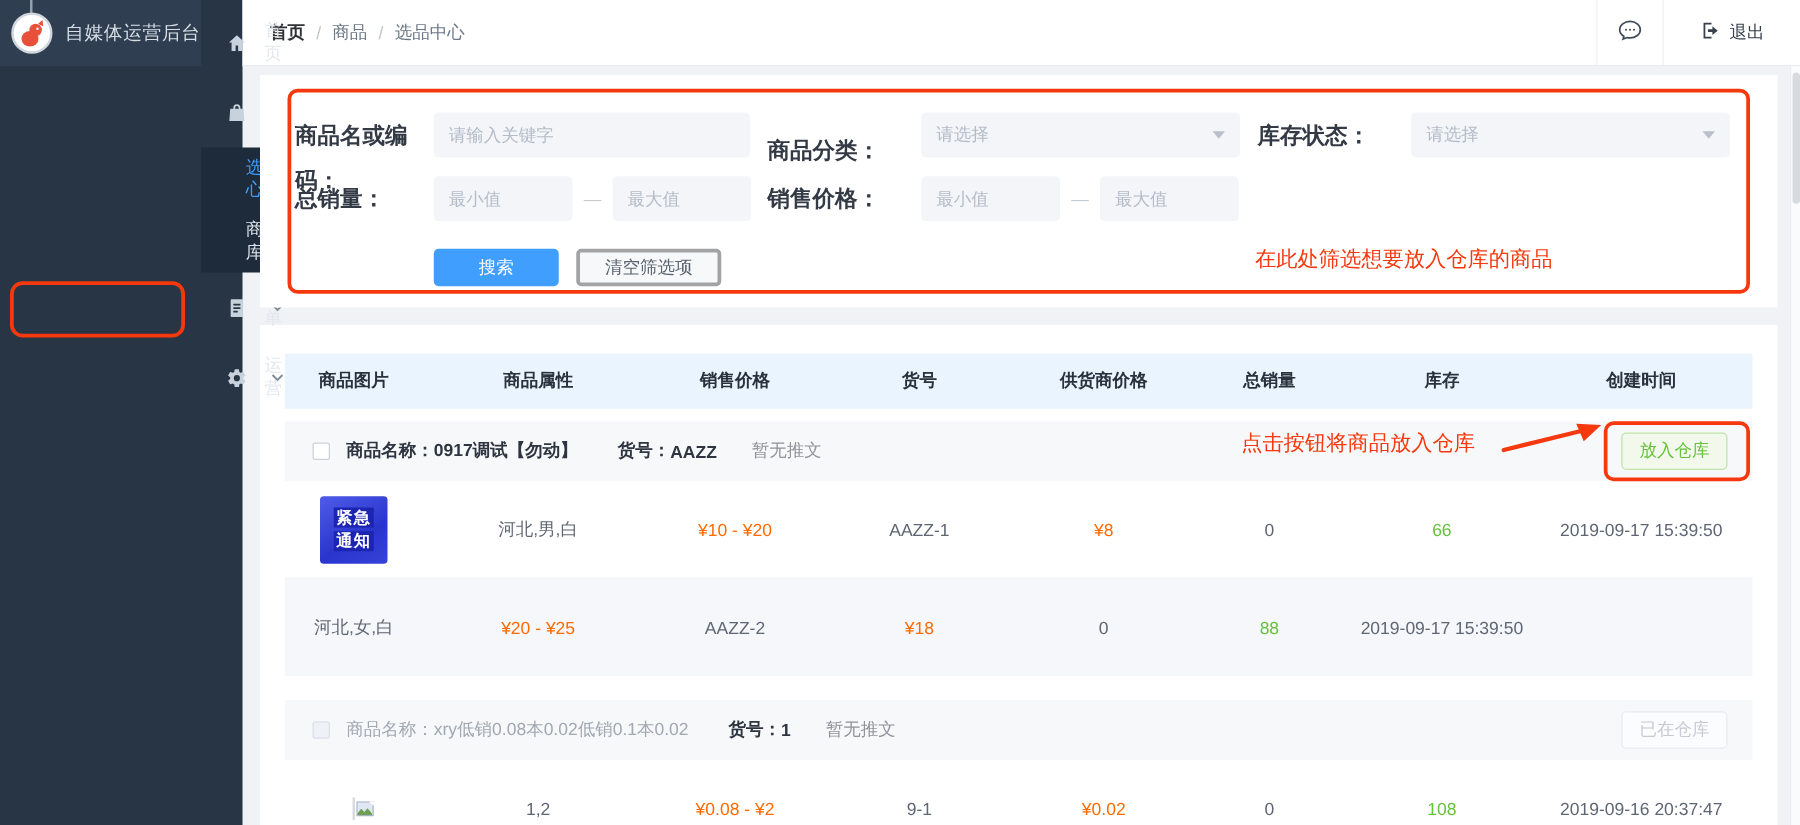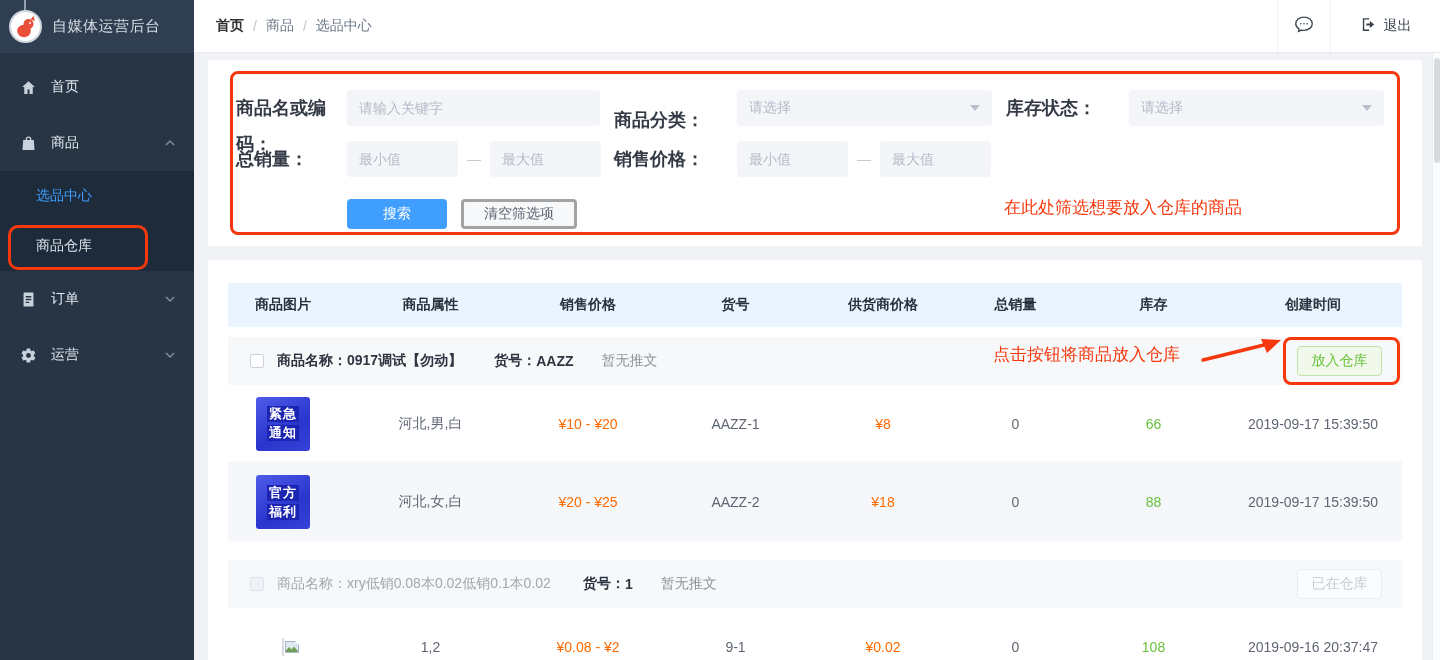--- a/index.html
+++ b/index.html
@@ -4,21 +4,21 @@
 <style>
   * { box-sizing: border-box; margin: 0; padding: 0; }
   :root {
     --accent:#409eff; --price:#ff6a00; --stock:#67c23a; --annotation:#f5380d;
   }
   html,body { width:1440px; height:660px; overflow:hidden; }
   body { font-family:"Liberation Sans","DejaVu Sans",sans-serif; background:#f0f2f5; }
   .screen { position:relative; width:1440px; height:660px; display:flex; overflow:hidden; }
 
   
-  .sidebar { width:194px; flex:none; background:#273545; display:flex; flex-direction:column; }
+  .sidebar { width:194px; flex:none; background:#273545; display:flex; flex-direction:row; }
   .logo-bar { height:53px; flex:none; background:#2f3e50; display:flex; align-items:center; padding-left:9px; gap:10px; position:relative; }
   .logo-string { position:absolute; left:24px; top:0; width:2px; height:11px; background:#93a0ad; }
   .logo-circle { width:33px; height:33px; border-radius:50%; background:#fff; border:2px solid #cfd6dd; display:flex; align-items:center; justify-content:center; z-index:1; }
   .logo-title { color:#d6dde5; font-size:15px; letter-spacing:0.5px; }
   .nav { padding-top:6px; }
   .menu-item { height:56px; display:flex; align-items:center; padding:0 20px; color:#e2e8ef; font-size:14px; position:relative; cursor:pointer; }
   .mi-icon { width:17px; height:17px; margin-right:14px; color:#c8d2dc; flex:none; display:flex; align-items:center; }
   .mi-icon svg { width:17px; height:17px; }
   .chev { position:absolute; right:18px; top:50%; margin-top:-6px; width:12px; height:12px; }
   .chev svg { display:block; }
@@ -266,26 +266,20 @@
           </span>
           <span>河北,男,白</span>
           <span class="price">¥10 - ¥20</span>
           <span>AAZZ-1</span>
           <span class="price">¥8</span>
           <span>0</span>
           <span class="stock">66</span>
           <span>2019-09-17 15:39:50</span>
         </div>
         <div class="tgrid trow alt">
-          <span>
-            <span class="tile">
-              <span>官方</span>
-              <span>福利</span>
-            </span>
-          </span>
           <span>河北,女,白</span>
           <span class="price">¥20 - ¥25</span>
           <span>AAZZ-2</span>
           <span class="price">¥18</span>
           <span>0</span>
           <span class="stock">88</span>
           <span>2019-09-17 15:39:50</span>
         </div>
 
         <div class="group-gap"></div>

